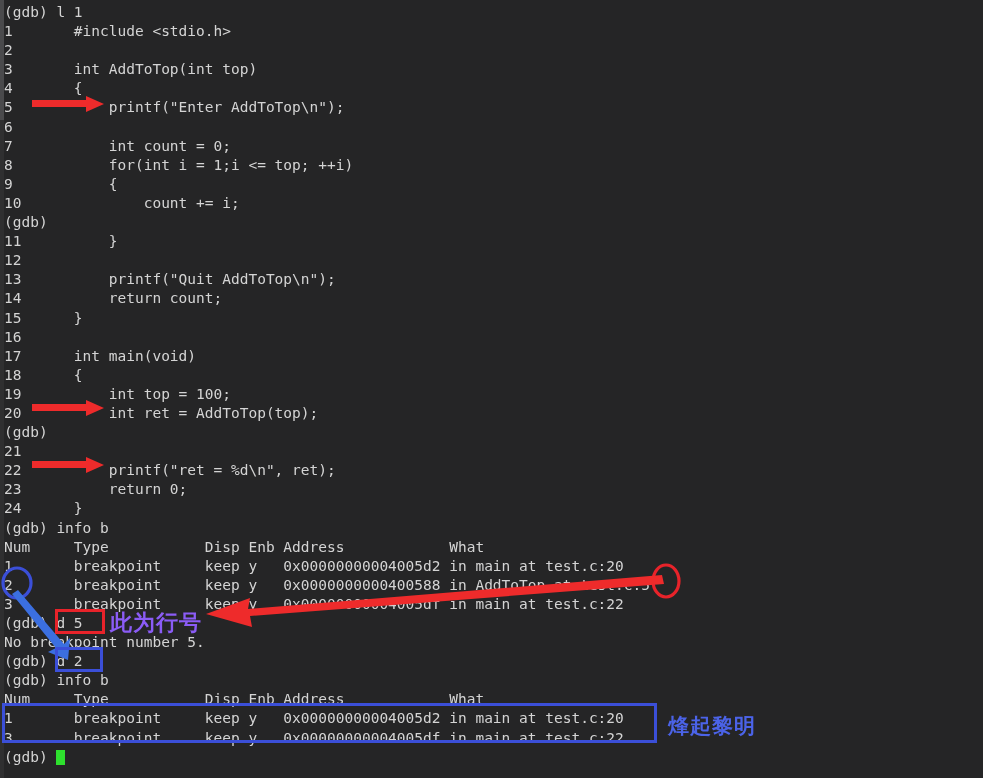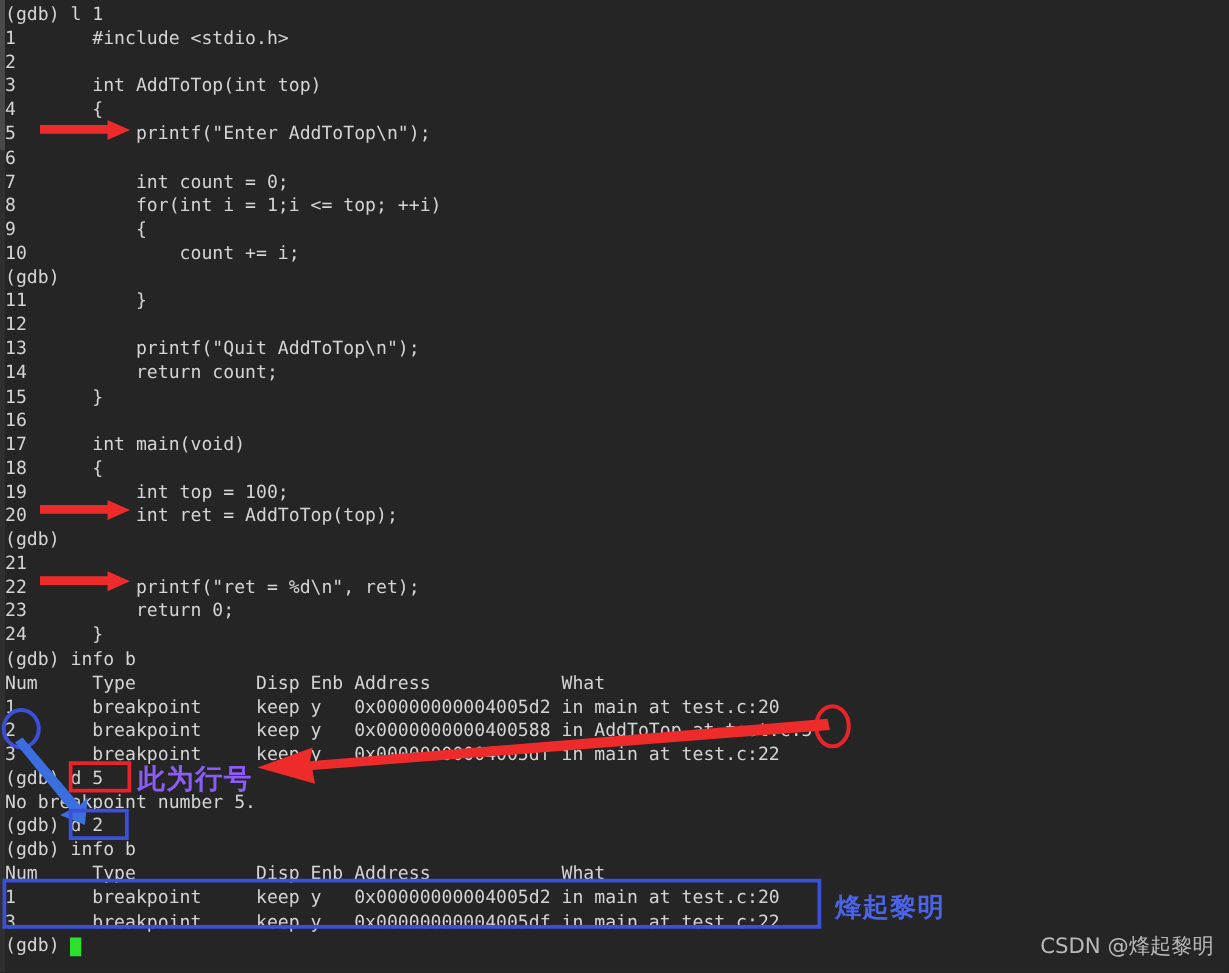--- a/index.html
+++ b/index.html
@@ -134,16 +134,15 @@
   <div class="box-red" style="left:55px; top:609px; width:50px; height:25px;"></div>
 
   <div class="box-blue" style="left:55px; top:647px; width:48px; height:25px;"></div>
 
   <div class="box-blue" style="left:2px; top:703px; width:655px; height:40px;"></div>
 
   <div class="cn-red" style="left:110px; top:608px;">此为行号</div>
 
   <div class="cn-blue" style="left:668px; top:712px;">烽起黎明</div>
 
-  <div id="watermark">CSDN @烽起黎明</div>
 
 <div id="cursor-block" style="left: 56.308px; top: 749.9px; width: 8.718px; height: 15px; background: rgb(46, 224, 46);"></div>
   </div>
 
 </body></html>

